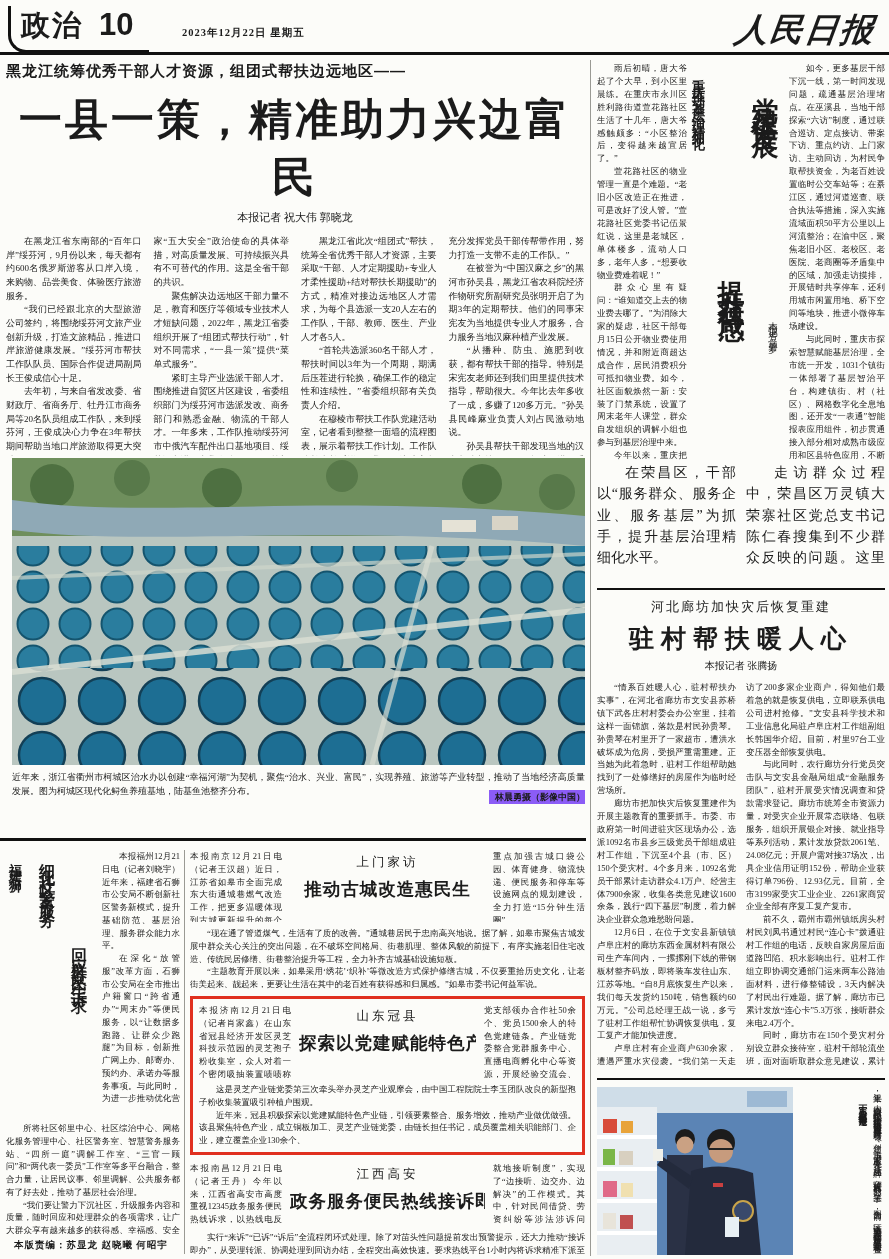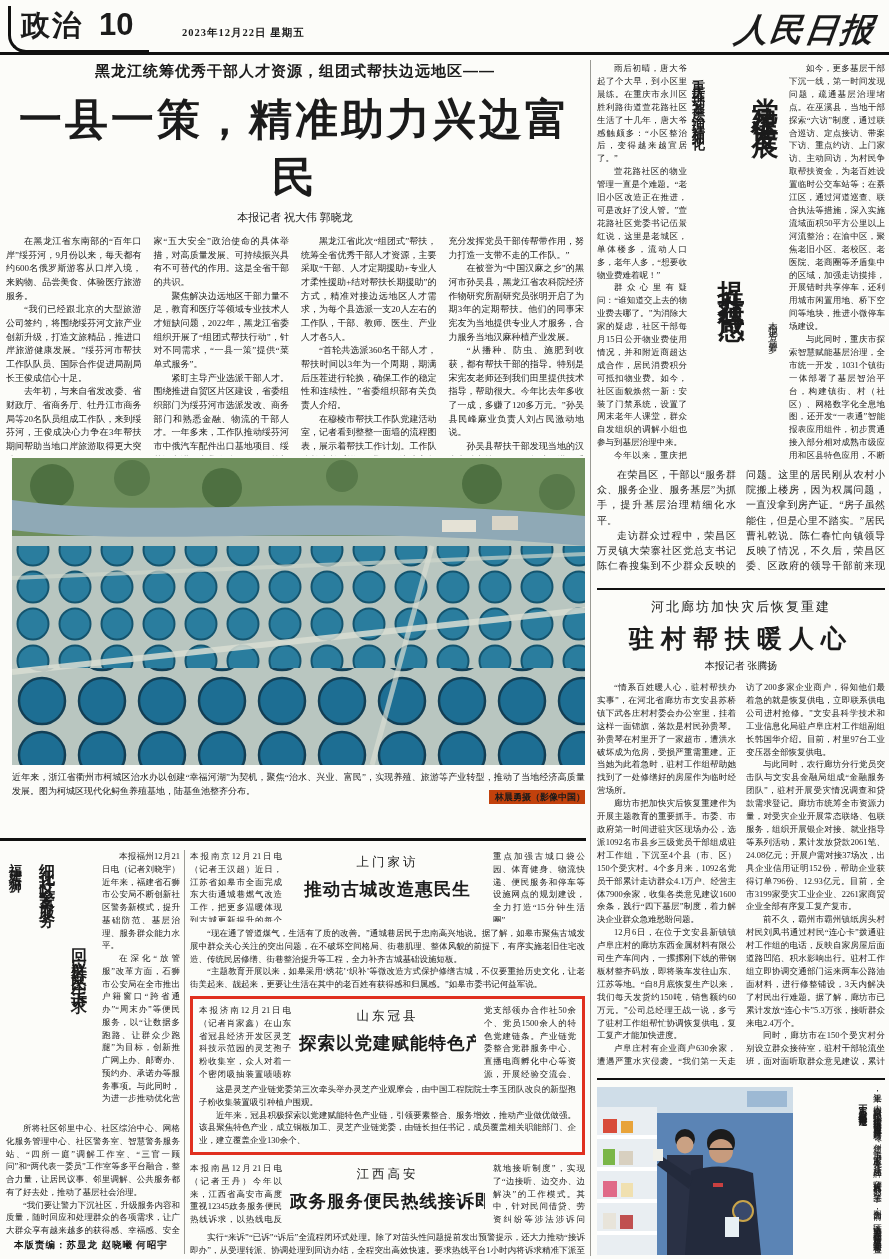--- a/index.html
+++ b/index.html
@@ -14,30 +14,30 @@
   .page-num{font-family:"Liberation Sans",sans-serif;font-weight:700;font-size:31px;}
   .head-date{position:absolute;left:182px;top:26px;font-size:10.5px;font-weight:bold;letter-spacing:1px;}
   .paper-name{position:absolute;right:14px;top:8px;font-size:33px;font-weight:900;
      font-style:italic;transform:skewX(-7deg);letter-spacing:2px;}
   .header-rule{position:absolute;left:0;top:52px;width:889px;height:3px;background:#111;}
   
   .para{margin:0;text-indent:2em;}
   .jtext{text-align:justify;}
   
   .main-article{position:absolute;left:6px;top:62px;width:578px;height:394px;overflow:hidden;}
-  .ma-kicker{font-family:"Liberation Sans",sans-serif;font-weight:bold;font-size:15px;letter-spacing:1px;text-align:center;}
+  .ma-kicker{font-family:"Liberation Sans",sans-serif;font-weight:bold;font-size:15px;letter-spacing:1px;}
   .ma-headline{font-family:"Liberation Sans",sans-serif;font-weight:900;font-size:43px;
      text-align:center;letter-spacing:3px;margin:10px 0 3px;}
   .ma-byline{text-align:center;font-size:11px;margin-bottom:10px;}
   .ma-body{column-count:4;column-gap:12px;font-size:9px;line-height:1.52;height:272px;overflow:hidden;}
   
   .photo-main{position:absolute;left:12px;top:458px;width:573px;height:307px;overflow:hidden;}
   .photo-caption{position:absolute;left:12px;top:770px;width:573px;height:36px;
      font-size:9px;line-height:1.6;text-align:justify;overflow:hidden;}
-  .pc-credit{position:absolute;right:0;bottom:2px;background:#c2410c;padding-left:6px;font-weight:bold;}
+  .pc-credit{position:absolute;right:0;bottom:2px;background:#8b5cf6;padding-left:6px;font-weight:bold;}
   .left-bottom-rule{position:absolute;left:0;top:838px;width:586px;height:3px;background:#111;}
   
   .shishi{position:absolute;left:6px;top:850px;width:174px;height:404px;overflow:hidden;}
   .shishi-top{display:flex;height:256px;}
   .sh-head{width:96px;position:relative;flex:none;}
   .sh-kicker{position:absolute;left:0;top:2px;writing-mode:vertical-rl;font-size:13px;
      font-weight:bold;letter-spacing:6px;}
   .sh-h1{position:absolute;left:30px;top:0;writing-mode:vertical-rl;font-size:16px;
      font-weight:900;letter-spacing:7px;}
   .sh-h2{position:absolute;left:62px;top:86px;writing-mode:vertical-rl;font-size:16px;
@@ -68,22 +68,22 @@
   .cq-left{width:90px;flex:none;}
   .cq-mid{width:102px;flex:none;position:relative;}
   .cq-right{flex:1;}
   .cq-kicker{position:absolute;left:2px;top:6px;writing-mode:vertical-rl;font-size:13px;
      letter-spacing:6px;font-weight:bold;}
   .cq-h1{position:absolute;right:6px;top:14px;writing-mode:vertical-rl;font-size:27px;
      font-weight:900;letter-spacing:9px;}
   .cq-h2{position:absolute;left:26px;top:196px;writing-mode:vertical-rl;font-size:27px;
      font-weight:900;letter-spacing:9px;}
   .cq-byline{position:absolute;right:10px;top:252px;writing-mode:vertical-rl;font-size:9.5px;letter-spacing:3px;}
-  .cq-bottom{height:118px;column-count:2;column-gap:10px;font-size:10px;line-height:1.52;
-     text-align:justify;margin-top:5px;overflow:hidden;}
+  .cq-bottom{height:118px;column-count:2;column-gap:10px;font-size:14px;line-height:1.52;
+     text-align:justify;overflow:hidden;}
   .langfang{position:absolute;left:597px;top:594px;width:288px;height:484px;
      border-bottom:2px solid #111;overflow:hidden;}
   .lf-kicker{text-align:center;font-size:13px;letter-spacing:2px;margin-top:4px;}
   .lf-headline{text-align:center;font-size:25px;font-weight:900;letter-spacing:7px;margin:6px 0 4px;}
   .lf-byline{text-align:center;font-size:10px;margin-bottom:8px;}
   .lf-body{column-count:2;column-gap:10px;font-size:8.5px;line-height:1.52;
      text-align:justify;height:392px;overflow:hidden;}
   
   .photo-bottom{position:absolute;left:597px;top:1086px;width:288px;height:170px;display:flex;gap:8px;}
   .pb-img{flex:none;width:196px;height:170px;}

